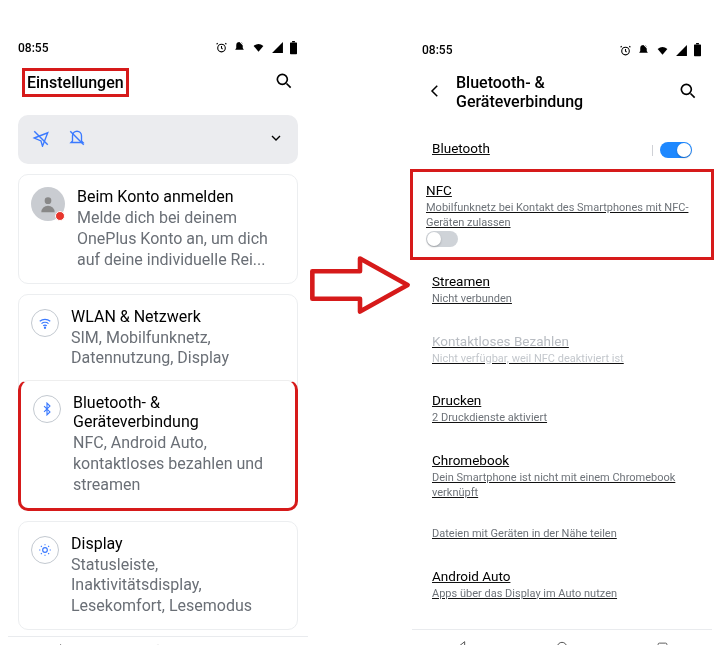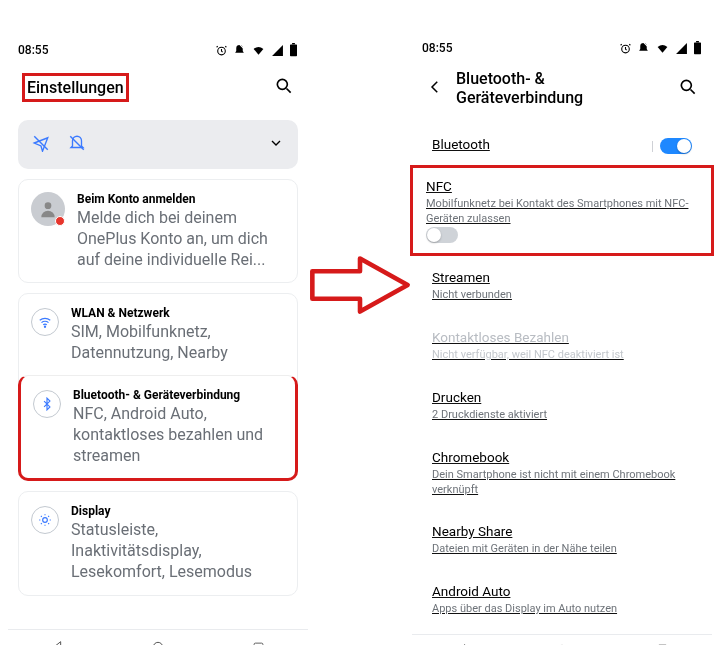--- a/index.html
+++ b/index.html
@@ -81,21 +81,21 @@
     margin-top:2px;
     font-size:12px;
   }
   .avatar {
     width:34px;height:34px;border-radius:50%;
     background:#c9ccd1; position:relative; flex-shrink:0;
     display:flex;align-items:center;justify-content:center;
   }
   .avatar .dot{ position:absolute; bottom:0; right:0; width:10px;height:10px;background:#e7352c;border-radius:50%; border:1px solid #fff;}
   .row-txt { flex:1; min-width:0;}
-  .row-title{ font-size:12px; color:#000; font-weight:700; margin-bottom:2px;}
+  .row-title{ font-size:16px; color:#000; font-weight:400; margin-bottom:2px;}
   .row-sub{ font-size:16px; color:#6a6f76; line-height:1.3;}
   .row-hl{ border:3px solid #d61a1a; border-radius:10px; margin:-1px;}
 
   
   .rlist { padding: 4px 20px; display:flex; flex-direction:column;text-decoration:underline;}
   .ritem { padding: 13px 0; }
   .ritem-title{ font-size:13.5px; color:#000; margin-bottom:3px;}
   .ritem-sub{ font-size:11px; color:#6e7379; line-height:1.35; }
   .ritem.disabled .ritem-title{ color:#b8bcc2; }
   .ritem.disabled .ritem-sub{ color:#c3c7cc; }
@@ -218,21 +218,21 @@
     <div class="card">
       <div class="row">
         <div class="row-icon">
             <svg width="14" height="14" viewBox="0 0 24 24" fill="none" stroke="#3b7aff" stroke-width="2">
               <path d="M3 9a14 14 0 0 1 18 0M6 13a9 9 0 0 1 12 0M9 17a4 4 0 0 1 6 0"></path>
               <circle cx="12" cy="20" r="1" fill="#3b7aff"></circle>
             </svg>
           </div>
         <div class="row-txt">
           <div class="row-title">WLAN &amp; Netzwerk</div>
-          <div class="row-sub">SIM, Mobilfunknetz, Datennutzung, Nearby</div>
+          <div class="row-sub">SIM, Mobilfunknetz, Datennutzung, Display</div>
         </div>
       </div>
       <div class="row row-hl">
         <div class="row-icon">
             <svg width="14" height="14" viewBox="0 0 24 24" fill="none" stroke="#3b7aff" stroke-width="2">
               <path d="M7 7l10 10-5 5V2l5 5L7 17"></path>
             </svg>
           </div>
         <div class="row-txt">
           <div class="row-title">Bluetooth- &amp; Geräteverbindung</div>
@@ -363,21 +363,20 @@
       <div class="ritem-title">Drucken</div>
       <div class="ritem-sub">2 Druckdienste aktiviert</div>
     </div>
 
     <div class="ritem">
       <div class="ritem-title">Chromebook</div>
       <div class="ritem-sub">Dein Smartphone ist nicht mit einem Chromebook verknüpft</div>
     </div>
 
     <div class="ritem">
-      <div class="ritem-title">Nearby Share</div>
       <div class="ritem-sub">Dateien mit Geräten in der Nähe teilen</div>
     </div>
 
     <div class="ritem">
       <div class="ritem-title">Android Auto</div>
       <div class="ritem-sub">Apps über das Display im Auto nutzen</div>
     </div>
   </div>
 
   <div class="navbar">

